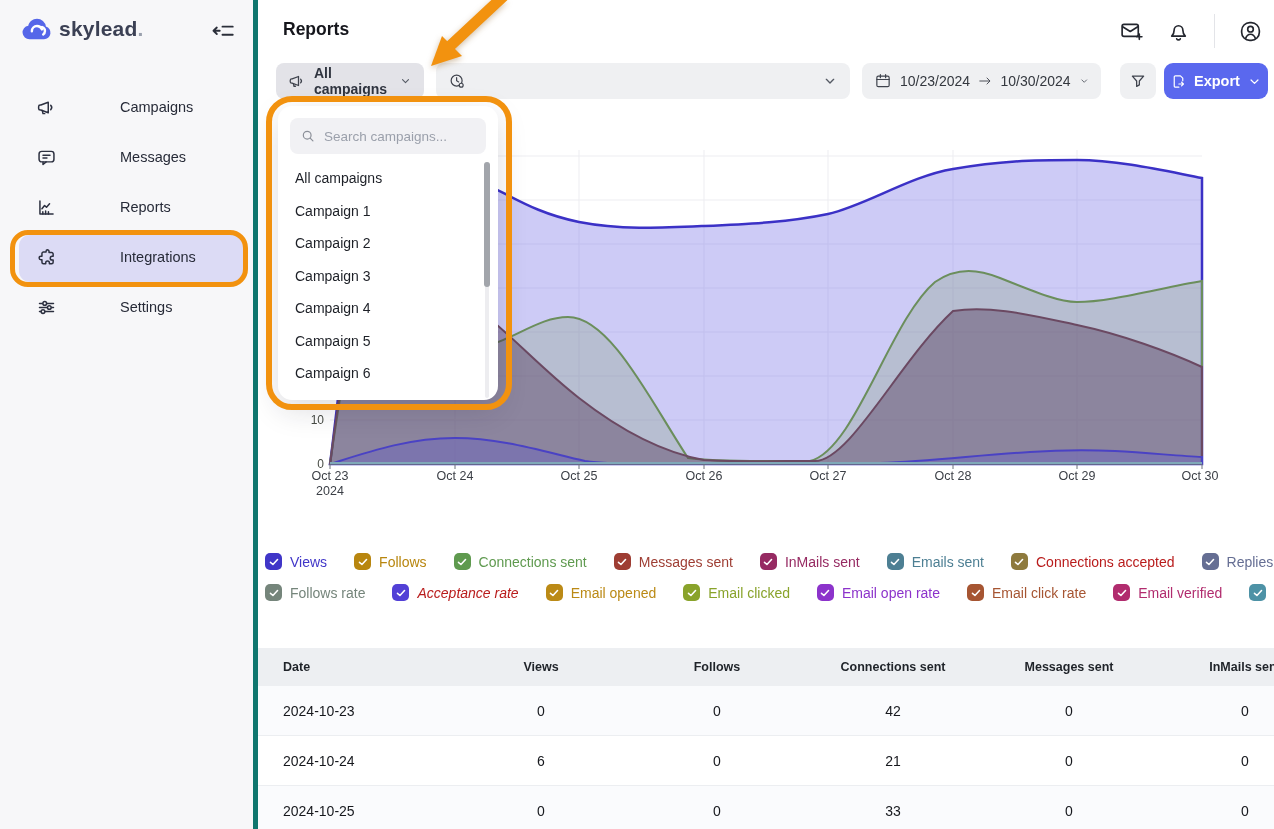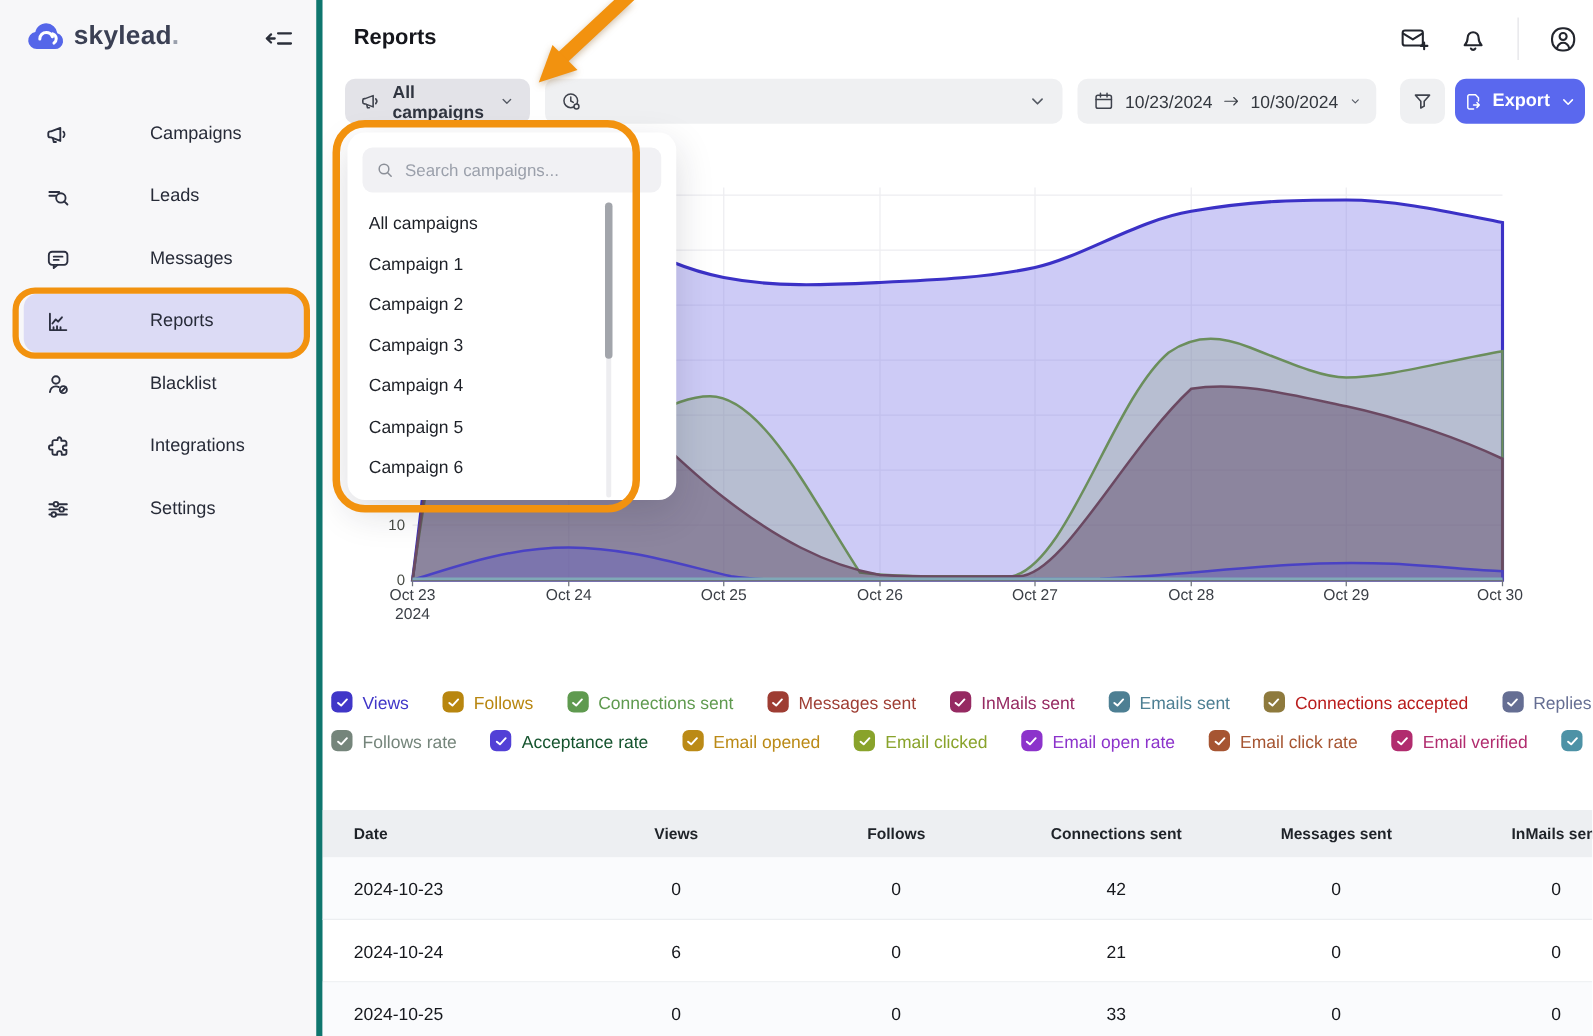--- a/index.html
+++ b/index.html
@@ -41,21 +41,21 @@
   .btn-export .c-ic { width:17px; height:17px; color:#fff; }
   .btn-export .chev { width:15px; height:15px; color:#fff; }
 
   
   .chart-svg { position:absolute; left:290px; top:136px; z-index:1; }
   .chart-svg text { font-family:"Liberation Sans", sans-serif; }
   .xlab { font-size:12.5px; fill:#3b3f46; }
   .ylab { font-size:12px; fill:#474b44; }
 
   
-  .dropdown { position:absolute; left:278px; top:106px; width:263px; height:294px; background:#fff; border-radius:14px; box-shadow:0 10px 30px rgba(25,25,50,.15); z-index:5; }
+  .dropdown { position:absolute; left:278px; top:106px; width:220px; height:294px; background:#fff; border-radius:14px; box-shadow:0 10px 30px rgba(25,25,50,.15); z-index:5; }
   .dd-search { position:absolute; left:12px; top:12px; right:12px; height:36px; background:#f1f1f4; border-radius:8px; display:flex; align-items:center; gap:8px; padding:0 10px; }
   .dd-search .s-ic { width:16px; height:16px; color:#8b8f98; flex:0 0 16px; }
   .dd-search input { border:none; outline:none; background:transparent; font-family:"Liberation Sans", sans-serif; font-size:13.5px; color:#2a2d35; width:100%; }
   .dd-search input::placeholder { color:#9ba0ab; }
   .dd-list { position:absolute; left:0; top:56px; right:0; bottom:4px; overflow:hidden; }
   .dd-item { height:32.5px; display:flex; align-items:center; padding-left:17px; font-size:14px; color:#1d2027; cursor:pointer; }
   .dd-track { position:absolute; left:207px; top:56px; width:4px; height:236px; background:#ededf0; border-radius:3px; }
   .dd-thumb { position:absolute; left:206px; top:56px; width:6px; height:125px; background:#a2a5ab; border-radius:3px; cursor:pointer; }
 
   
@@ -220,41 +220,29 @@
 
     <div class="nav">
       <div class="nav-item">
         <svg class="nv-ic">
             <use href="#i-megaphone"></use>
           </svg>
         <span class="nv-label">Campaigns</span>
       </div>
       <div class="nav-item">
         <svg class="nv-ic">
-            <use href="#i-leads"></use>
-          </svg>
-        <span class="nv-label">Leads</span>
-      </div>
-      <div class="nav-item">
-        <svg class="nv-ic">
             <use href="#i-chat"></use>
           </svg>
         <span class="nv-label">Messages</span>
       </div>
       <div class="nav-item">
         <svg class="nv-ic">
             <use href="#i-chart"></use>
           </svg>
         <span class="nv-label">Reports</span>
-      </div>
-      <div class="nav-item">
-        <svg class="nv-ic">
-            <use href="#i-blacklist"></use>
-          </svg>
-        <span class="nv-label">Blacklist</span>
       </div>
       <div class="nav-item">
         <svg class="nv-ic">
             <use href="#i-puzzle"></use>
           </svg>
         <span class="nv-label">Integrations</span>
       </div>
       <div class="nav-item">
         <svg class="nv-ic">
             <use href="#i-sliders"></use>
@@ -482,21 +470,21 @@
           </svg>
         </span>
         <span class="lg-label" style="color: rgb(117, 133, 123);">Follows rate</span>
       </div>
     <div class="lg-item">
         <span class="lg-check" style="background-color: rgb(82, 64, 214);">
           <svg>
             <use href="#i-check"></use>
           </svg>
         </span>
-        <span class="lg-label" style="color: #14532d;">Acceptance rate</span>
+        <span class="lg-label" style="color: #b91c1c; font-style: italic;">Acceptance rate</span>
       </div>
     <div class="lg-item">
         <span class="lg-check" style="background-color: rgb(187, 138, 22);">
           <svg>
             <use href="#i-check"></use>
           </svg>
         </span>
         <span class="lg-label" style="color: rgb(187, 138, 22);">Email opened</span>
       </div>
     <div class="lg-item">

